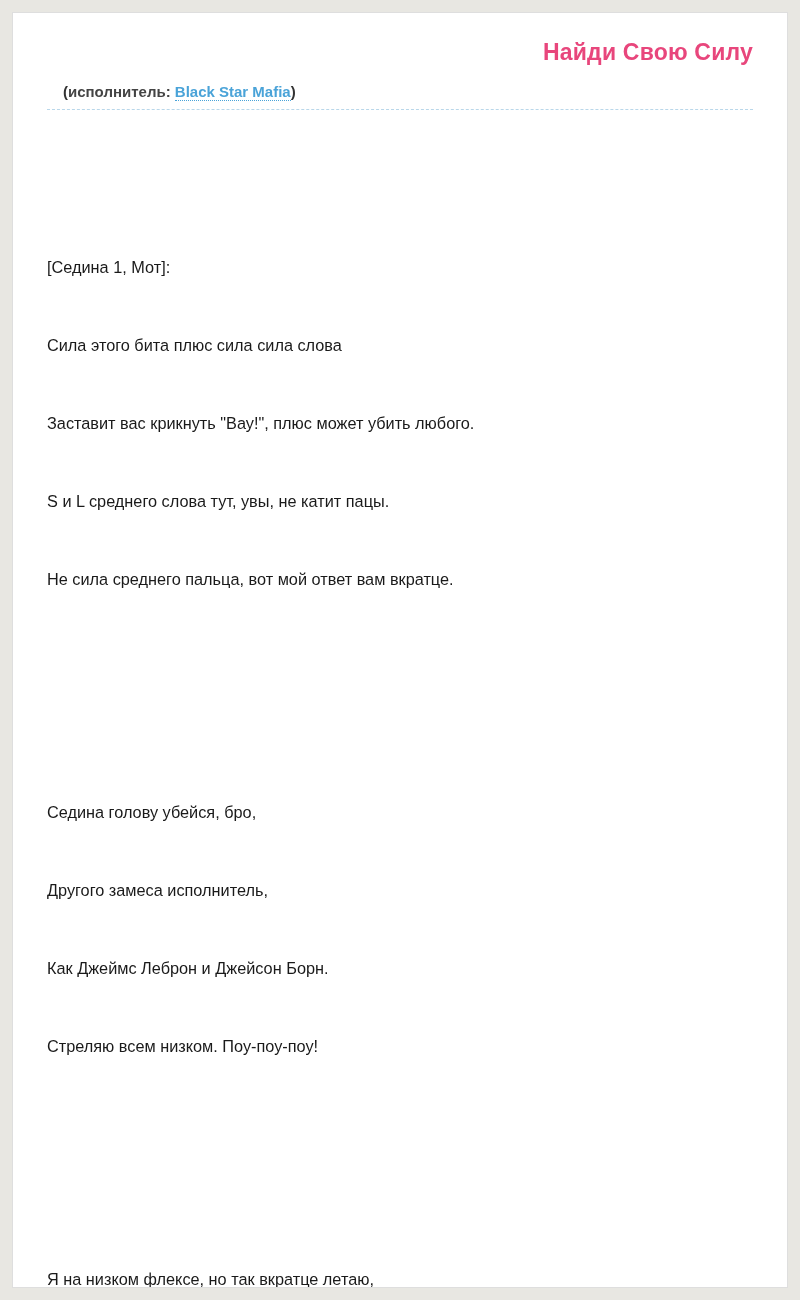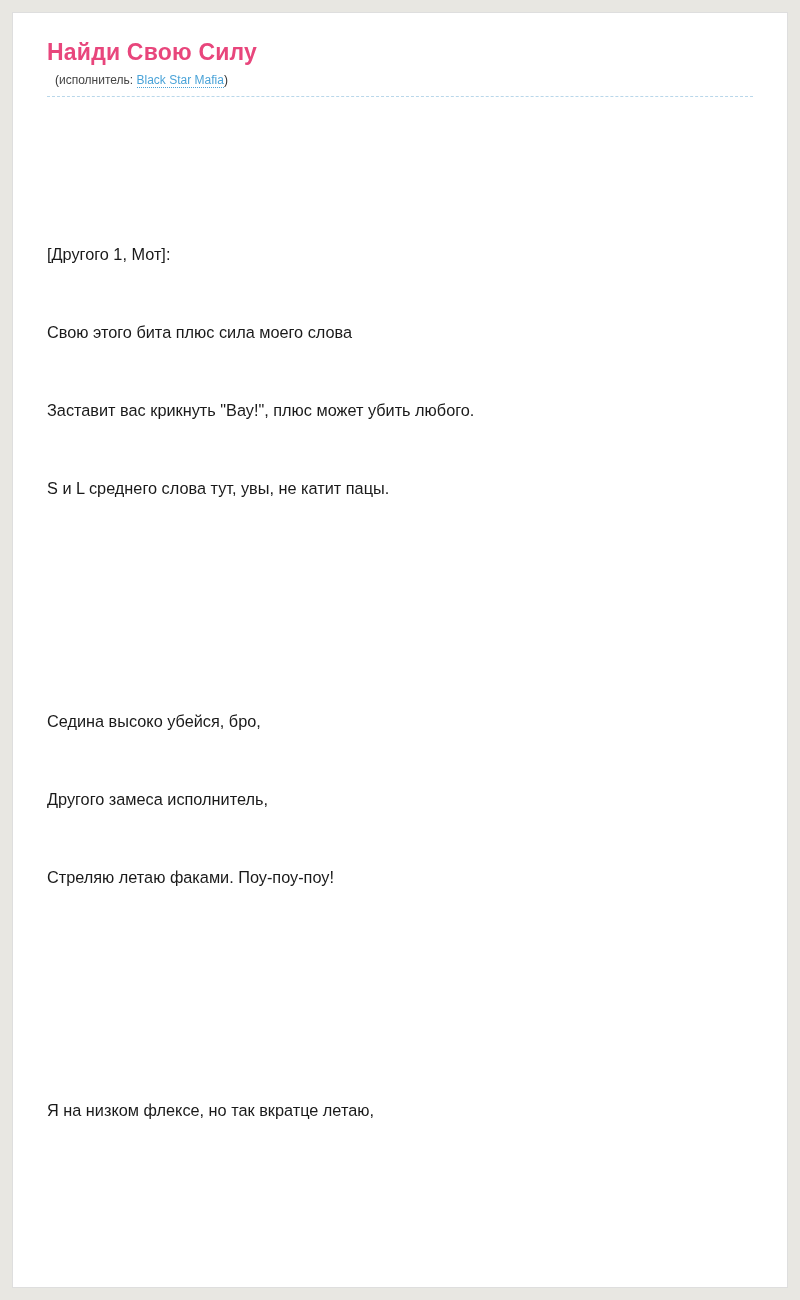--- a/index.html
+++ b/index.html
@@ -27,27 +27,29 @@
     background: #ffffff;
     border: 1px solid #dedede;
     padding: 26px 34px 20px 34px;
     overflow: hidden;
   }
   .song-title {
     color: #e8467c;
     font-size: 23px;
     font-weight: bold;
     line-height: 1.2;
-    margin: 0 0 6px 0;
+    margin: 0 0 16px 0;
     letter-spacing: 0.2px;
+    text-align: right;
   }
   .artist-line {
-    font-size: 12px;
+    font-size: 15px;
     color: #333333;
-    margin: 0 0 9px 8px;
+    margin: 0 0 9px 16px;
+    font-weight: bold;
   }
   .artist-line .paren {
     color: #333333;
   }
   .artist-label {
     color: #444444;
   }
   .artist-link {
     color: #4aa3d8;
     text-decoration: none;
@@ -86,30 +88,32 @@
 
     <div class="artist-line">
       <span class="paren">(</span><span class="artist-label">исполнитель: </span><a class="artist-link" href="#">Black Star Mafia</a><span class="paren">)</span>
     </div>
 
     <hr class="divider">
 
     <div class="lyrics">
 
       <div class="stanza">
-        <span class="line">[Другого 1, Мот]:</span>
-        <span class="line">Свою этого бита плюс сила моего слова</span>
+        <span class="line">[Седина 1, Мот]:</span>
+        <span class="line">Сила этого бита плюс сила сила слова</span>
         <span class="line">Заставит вас крикнуть "Вау!", плюс может убить любого.</span>
         <span class="line">S и L среднего слова тут, увы, не катит пацы.</span>
+        <span class="line">Не сила среднего пальца, вот мой ответ вам вкратце.</span>
       </div>
 
       <div class="stanza">
-        <span class="line">Седина высоко убейся, бро,</span>
+        <span class="line">Седина голову убейся, бро,</span>
         <span class="line">Другого замеса исполнитель,</span>
-        <span class="line">Стреляю летаю факами. Поу-поу-поу!</span>
+        <span class="line">Как Джеймс Леброн и Джейсон Борн.</span>
+        <span class="line">Стреляю всем низком. Поу-поу-поу!</span>
       </div>
 
       <div class="stanza">
         <span class="line">Я на низком флексе, но так вкратце летаю,</span>
         
       </div>
 
       
 
       

